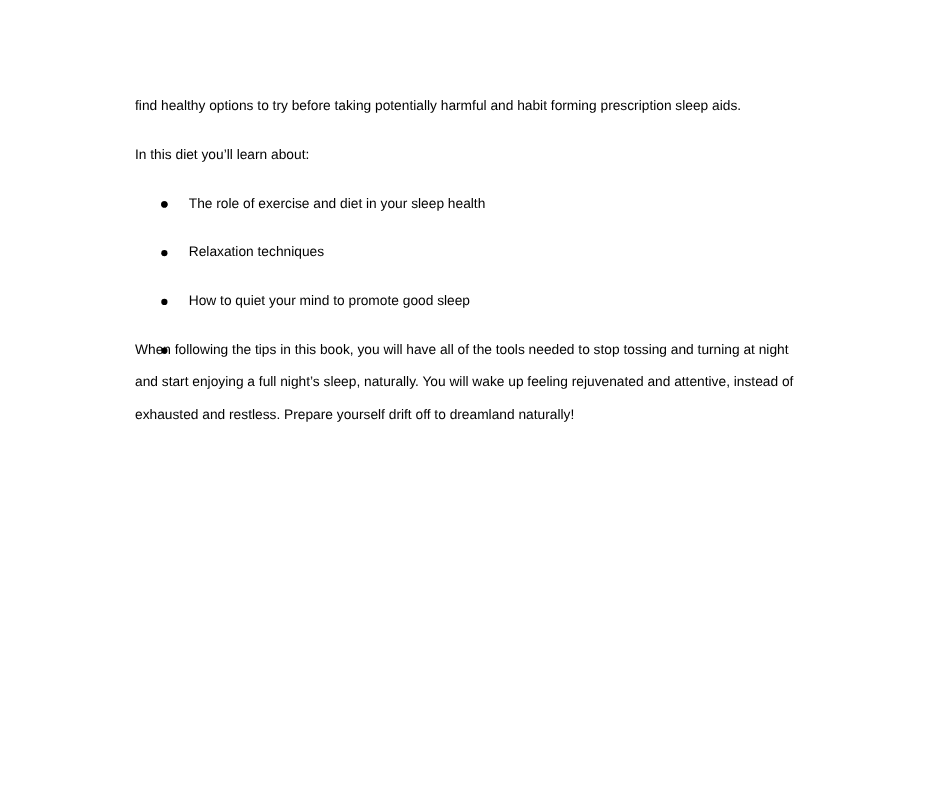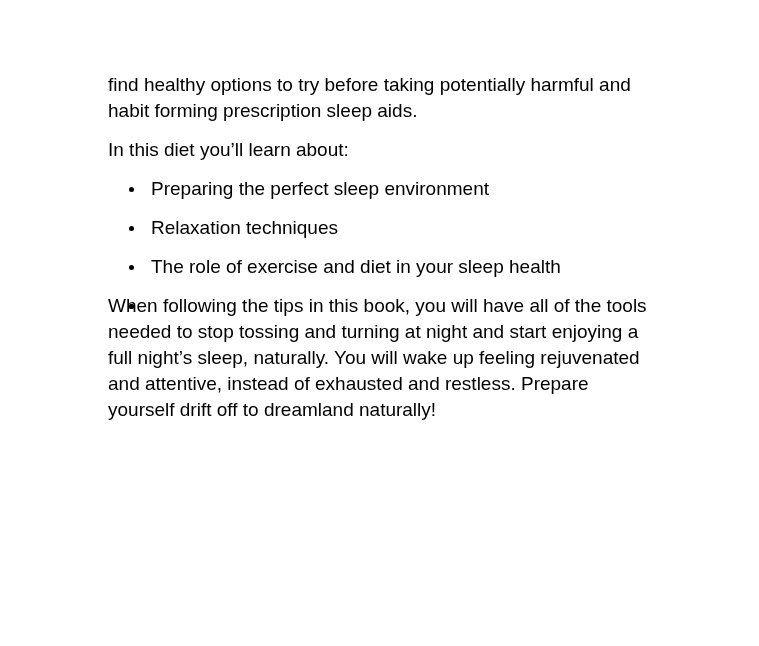--- a/index.html
+++ b/index.html
@@ -18,21 +18,21 @@
     position: absolute;
     inset: 0;
     background: #ffffff;
   }
   .content {
     position: absolute;
     left: 108px;
     top: 72px;
     width: 542px;
     color: #000000;
-    font-size: 19px;
+    font-size: 11px;
     line-height: 26px;
     -webkit-font-smoothing: antialiased;
   }
   .content p {
     margin: 0 0 13px 0;
   }
   .content p:last-child {
     margin-bottom: 0;
   }
   ul.bullet-list {
@@ -61,32 +61,32 @@
 <div class="doc-page">
   <div class="content">
 
     <p>find healthy options to try before taking potentially harmful and habit forming prescription sleep aids.</p>
 
     <p>In this diet you’ll learn about:</p>
 
     <ul class="bullet-list">
       <li>
         <span class="bullet"></span>
-        <span>Preparing the perfect sleep environment</span>
+      </li>
+      <li>
+        <span class="bullet"></span>
+        <span>The role of exercise and diet in your sleep health</span>
       </li>
       <li>
         <span class="bullet"></span>
         <span>Relaxation techniques</span>
       </li>
       <li>
         <span class="bullet"></span>
-        <span>The role of exercise and diet in your sleep health</span>
-      </li>
-      <li>
-        <span class="bullet"></span>
+        <span>How to quiet your mind to promote good sleep</span>
       </li>
       <li>
         <span class="bullet"></span>
       </li>
     </ul>
 
     <p>When following the tips in this book, you will have all of the tools needed to stop tossing and turning at night and start enjoying a full night’s sleep, naturally. You will wake up feeling rejuvenated and attentive, instead of exhausted and restless. Prepare yourself drift off to dreamland naturally!</p>
 
   </div>
 </div>

